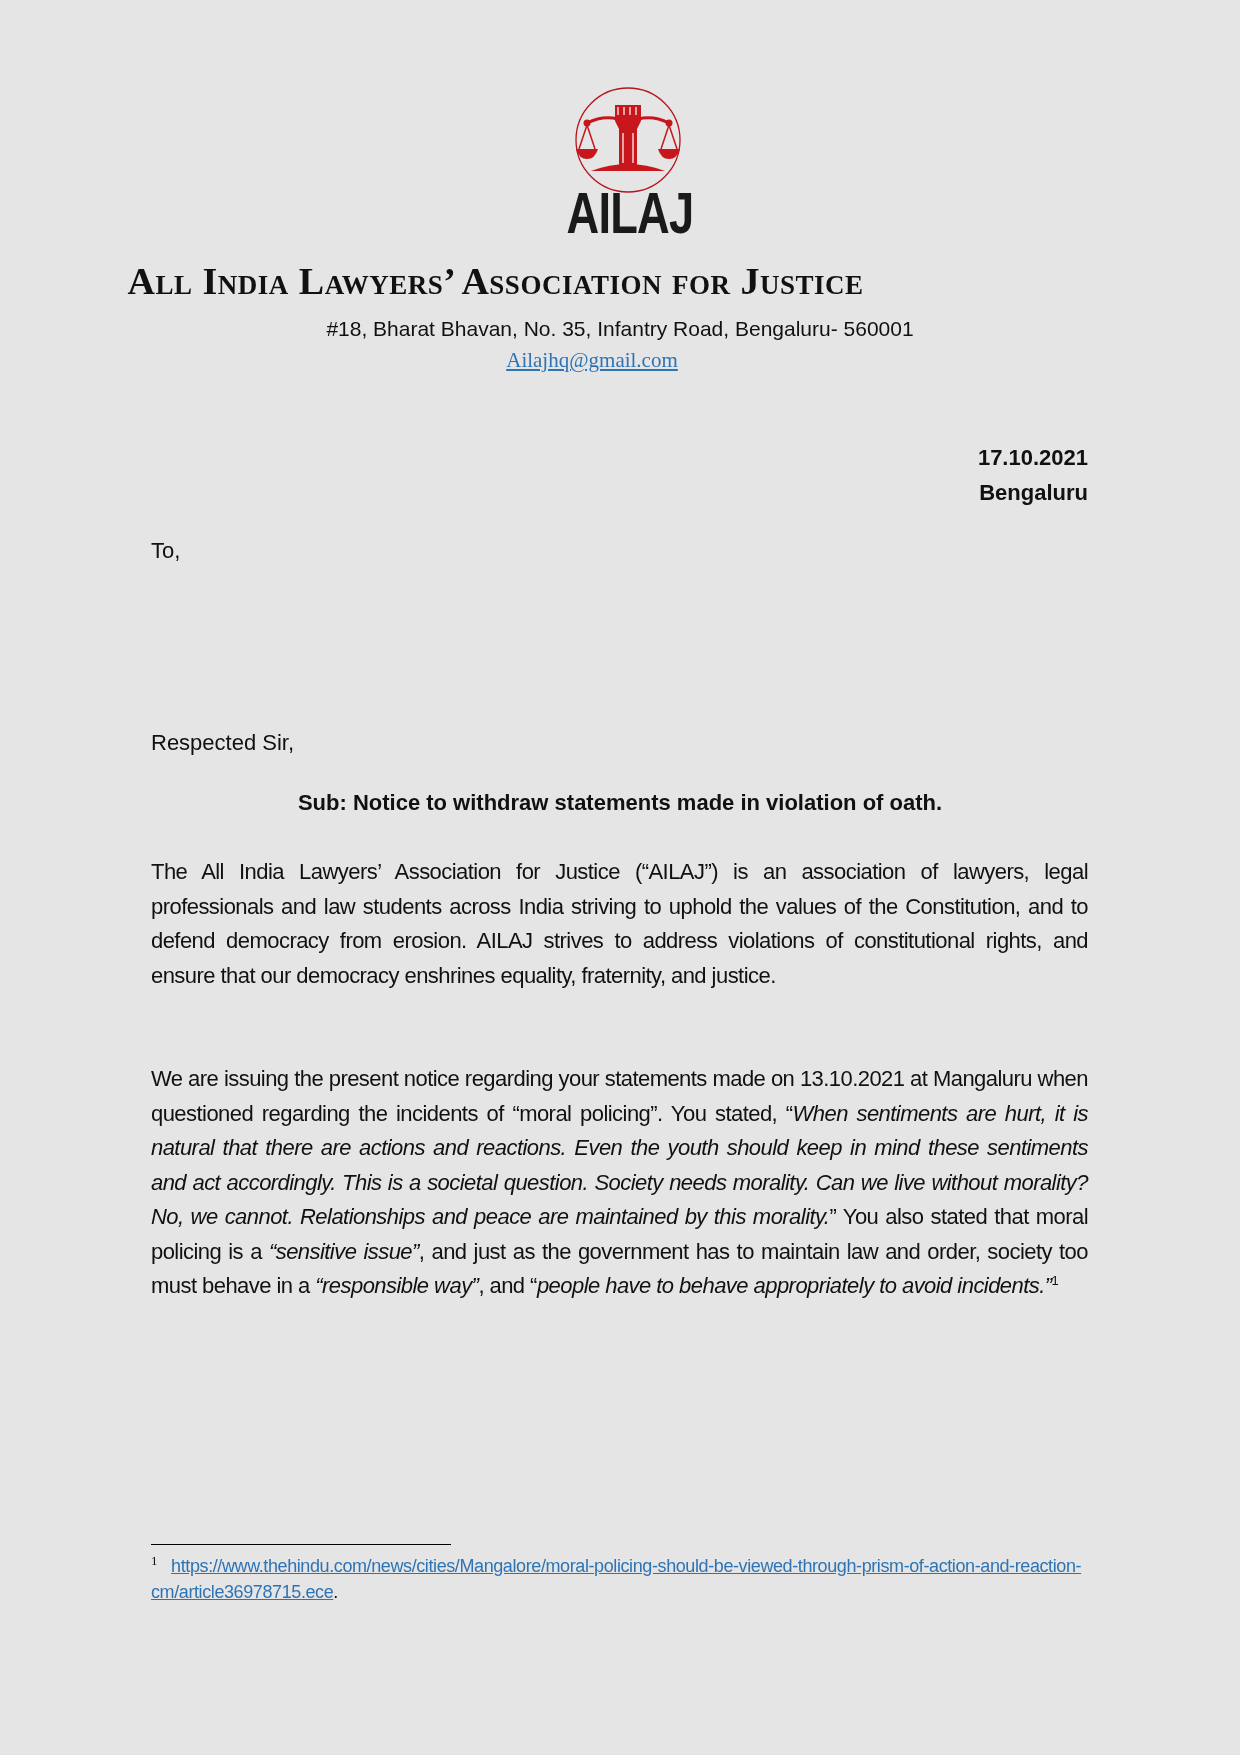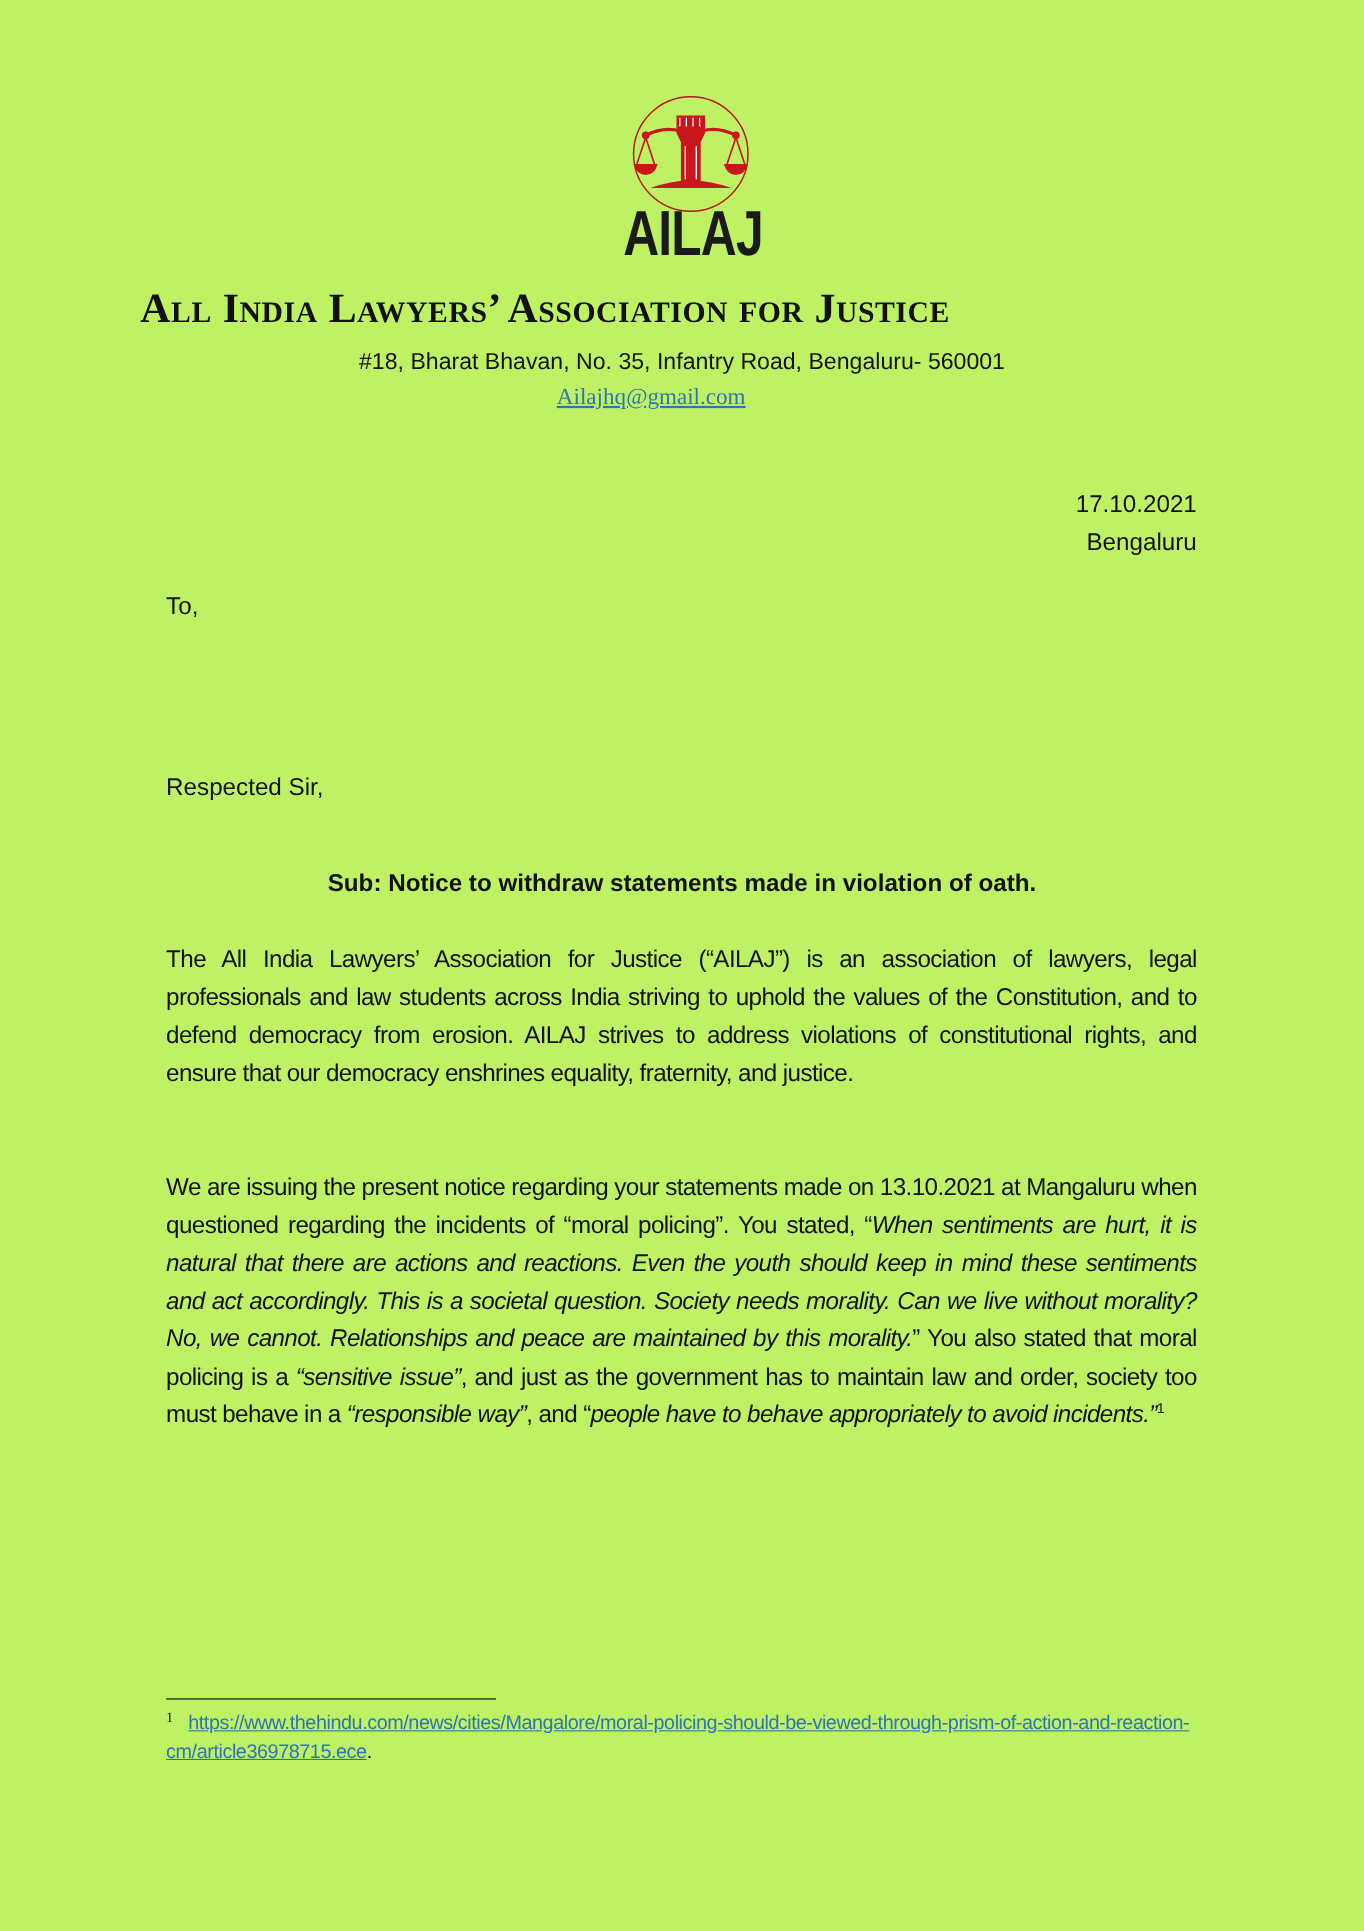--- a/index.html
+++ b/index.html
@@ -1,38 +1,38 @@
 <!DOCTYPE html>
 <html><head>
 <meta charset="utf-8">
 <style>
   html, body { margin: 0; padding: 0; background: #ffffff; }
   body { width: 1240px; height: 1755px; position: relative; overflow: hidden; color: #000; }
-  .page { position: absolute; left: 0; top: 0; width: 1240px; height: 1755px; background: #bef264; }
+  .page { position: absolute; left: 0; top: 0; width: 1240px; height: 1755px; background: #e5e5e5; }
 
   .logo { position: absolute; left: 573px; top: 85px; width: 110px; height: 110px; }
   .logo-word { position: absolute; left: 540px; top: 184px; width: 180px; text-align: center;
     font-family: "Liberation Sans", sans-serif; font-weight: bold; font-size: 58px; letter-spacing: -1px;
     color: #1a1a1a; transform: scaleX(0.78); transform-origin: center; line-height: 1; }
 
   .org-name { position: absolute; left: 0; top: 262px; width: 991px; text-align: center;
     font-family: "Liberation Serif", serif; font-size: 38px; line-height: 1; font-variant: small-caps;
     letter-spacing: 0.5px; color: #111; font-weight: bold; }
   .org-address { position: absolute; left: 0; top: 318px; width: 1240px; text-align: center;
     font-family: Liberation Sans, sans-serif; font-size: 21px; color: #111; line-height: 1; }
   .org-email { position: absolute; left: 0; top: 350px; width: 1184px; text-align: center;
     font-family: "Liberation Serif", serif; font-size: 21px; line-height: 1; }
   .org-email a { color: #2e74b5; text-decoration: underline; }
 
   .txt { font-family: "Liberation Sans", sans-serif; font-size: 22px; color: #111; }
-  .dateblock { position: absolute; right: 152px; top: 441px; text-align: right; line-height: 34.5px; }
+  .dateblock { position: absolute; right: 152px; top: 441px; text-align: right; line-height: 34.5px; font-weight: bold; }
   .to { position: absolute; left: 151px; top: 510px; line-height: 34.5px; margin-top: 24px; }
   .addressee { position: absolute; left: 226px; top: 544px; line-height: 34.5px; }
   .addressee div { white-space: nowrap; }
-  .salutation { position: absolute; left: 151px; top: 699px; line-height: 34.5px; }
+  .salutation { position: absolute; left: 151px; top: 726px; line-height: 34.5px; }
   .subject { position: absolute; left: 0; top: 786px; width: 1240px; text-align: center;
     font-weight: bold; line-height: 34.5px; }
 
   .para { position: absolute; left: 151px; width: 937px; text-align: justify; line-height: 34.5px;
     letter-spacing: -0.55px; word-spacing: 0px; }
   .p1 { top: 855px; }
   .p2 { top: 1062px; }
   .p3 { top: 1407px; }
   .para i { font-style: italic; }
   .para sup { font-size: 13px; line-height: 0; vertical-align: super; }

